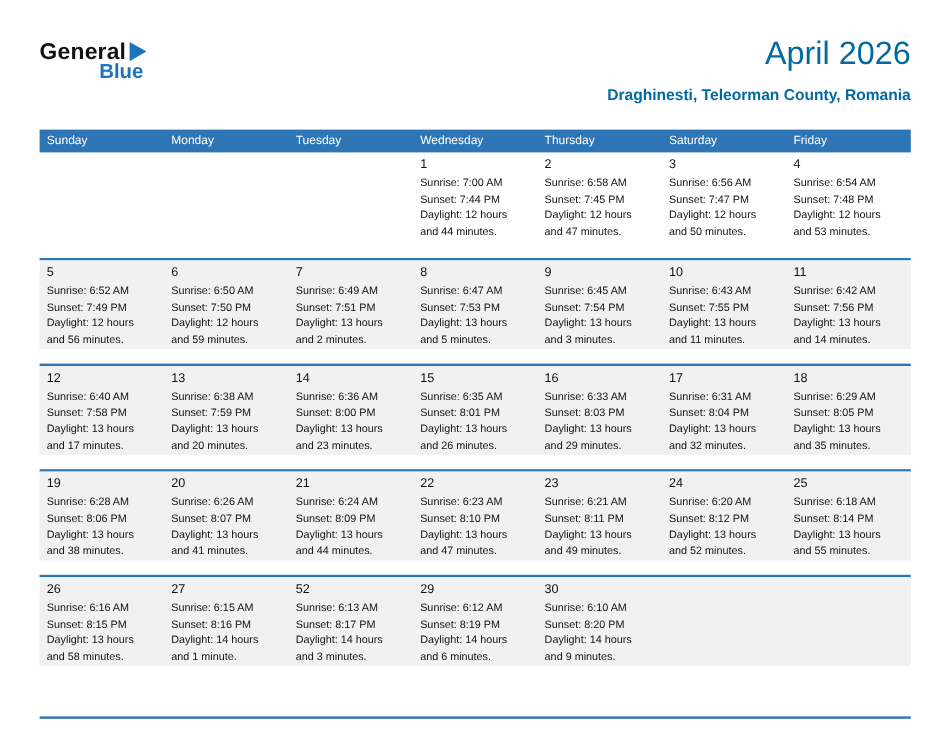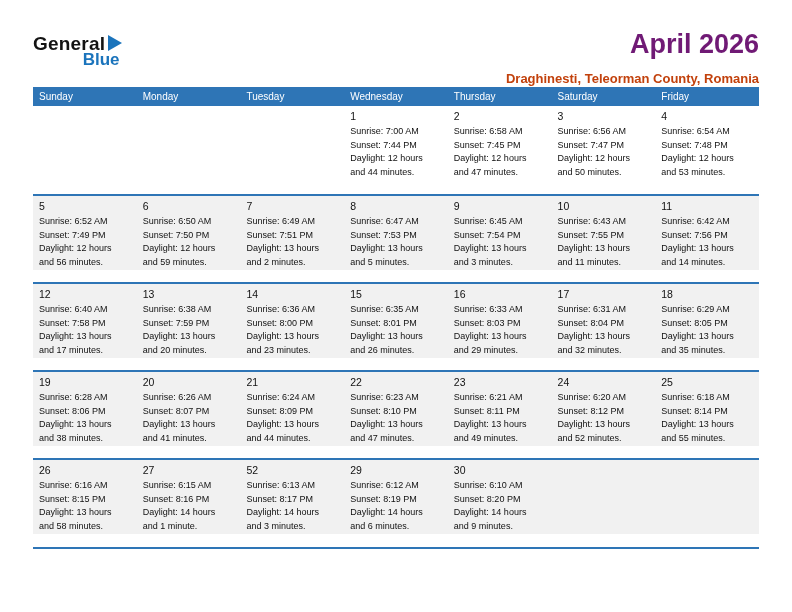--- a/index.html
+++ b/index.html
@@ -33,42 +33,42 @@
     border-bottom: 8px solid transparent;
     border-left: 14px solid var(--logo-blue, #1B74BC);
     margin-left: 3px; margin-top: 1px;
   }
   .logo-blue {
     font-size: 17px; font-weight: 700; color: var(--logo-blue, #1B74BC);
     margin-left: 47px; margin-top: -2px; text-align: center;
   }
   
   .titles { text-align: right; }
-  .month-title { font-size: 27px; font-weight: 700; color: #701a75; line-height: 1.05; }
-  .subtitle { font-size: 13px; font-weight: 700; color: #c2410c; margin-top: 13px; }
+  .month-title { font-size: 27px; font-weight: 400; color: #0369a1; line-height: 1.05; }
+  .subtitle { font-size: 13px; font-weight: 700; color: #0369a1; margin-top: 13px; }
 
   
-  .calendar { margin-top: 1px; }
+  .calendar { margin-top: 22px; }
   .weekday-row {
     display: grid; grid-template-columns: repeat(7, 1fr);
     background: var(--header-blue, #2E75B6);
   }
   .weekday-cell {
     color: #ffffff; font-size: 10px; font-weight: 400;
     padding: 4px 2px 4px 6px;
     white-space: nowrap;
   }
   #weeks { border-bottom: 2px solid var(--header-blue, #2E75B6); }
   .week-row {
     display: grid; grid-template-columns: repeat(7, 1fr);
     position: relative;
     height: 88px;
   }
   .week-row + .week-row { border-top: 2px solid var(--header-blue, #2E75B6); }
-  .week-row:last-child { height: 89px; }
+  .week-row:last-child { height: 118px; }
   .week-row.shaded::before {
     content: "";
     position: absolute; left: 0; right: 0; top: 0; height: 74px;
     background: var(--row-shade, #F1F1F1);
   }
   .day-cell {
     position: relative;
     padding: 4px 3px 0 6px;
   }
   .day-num {

